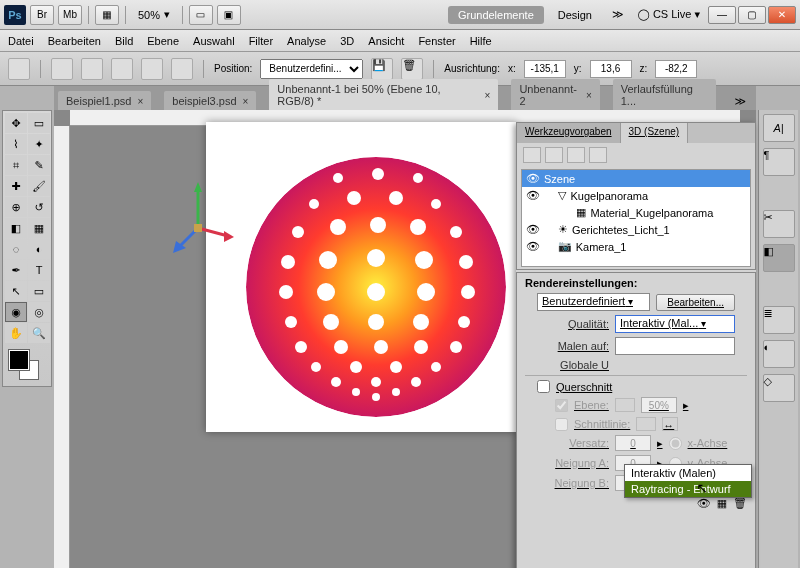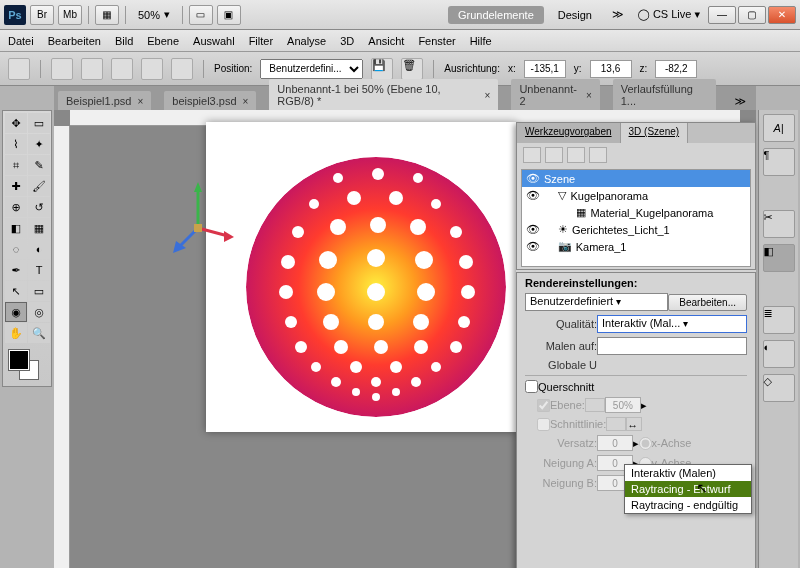--- a/index.html
+++ b/index.html
@@ -53,21 +53,21 @@
 .ptab.active { background:#d4d4d4; }
 .picons { display:flex; gap:4px; padding:4px 6px; background:#d4d4d4; }
 .pico { width:18px; height:16px; border:1px solid #aaa; background:#ddd; }
 .scene-list { background:#fff; border:1px solid #999; margin:2px 4px; height:98px; overflow:hidden; font-size:10px; }
 .scene-row { display:flex; align-items:center; padding:2px 4px; gap:4px; }
 .scene-row.sel { background:#4a90e2; color:#fff; }
 .scene-row .eye { width:14px; }
 .scene-row .indent { display:inline-block; }
 
 .rsettings { padding:4px 8px; font-size:10px; }
-.rsettings .rowf { display:flex; align-items:center; margin:4px 0; }
+.rsettings .rowf { display:flex; align-items:center; gap:6px; margin:4px 12px;text-decoration:underline; }
 .rsettings .lab { width:72px; text-align:right; color:#333; }
 .rsettings .lab.dis { color:#999; }
 .rsel { flex:1; height:18px; font-size:10px; background:#fff; border:1px solid #888; padding:1px 4px; }
 .btn { padding:2px 10px; background:linear-gradient(#f4f4f4,#ddd); border:1px solid #888; border-radius:2px; font-size:10px; }
 .spin { width:36px; height:16px; font-size:10px; text-align:center; border:1px solid #aaa; background:#eee; color:#999; }
 
 .dropdown-open { position:absolute; right:48px; top:354px; width:128px; background:#fff; border:1px solid #666; z-index:20; font-size:10px; box-shadow:2px 2px 4px rgba(0,0,0,.3); }
 .dd-item { padding:2px 6px; }
 .dd-item.sel { background:#4d7c0f; color:#fff; }
 .cursor-ptr { position:absolute; right:92px; top:370px; z-index:30; font-size:14px; pointer-events:none; }
@@ -379,17 +379,16 @@
           <span>▦</span>
           <span>🗑</span>
         </div>
       </div>
     </div>
   </div>
 
   <div class="dropdown-open">
     <div class="dd-item">Interaktiv (Malen)</div>
     <div class="dd-item sel">Raytracing - Entwurf</div>
-    <div class="dd-item">Raytracing - endgültig</div>
   </div>
   <div class="cursor-ptr">↖</div>
 
 </div>
 
 </body></html>

